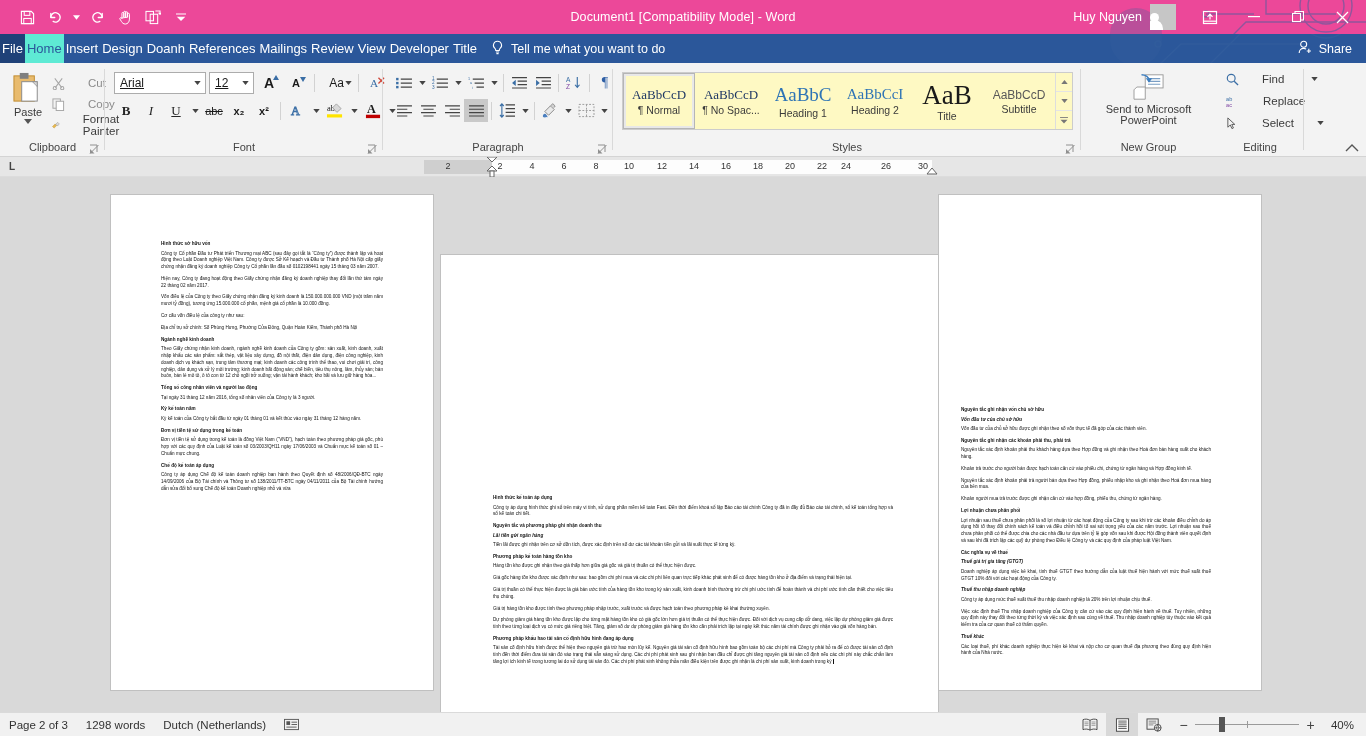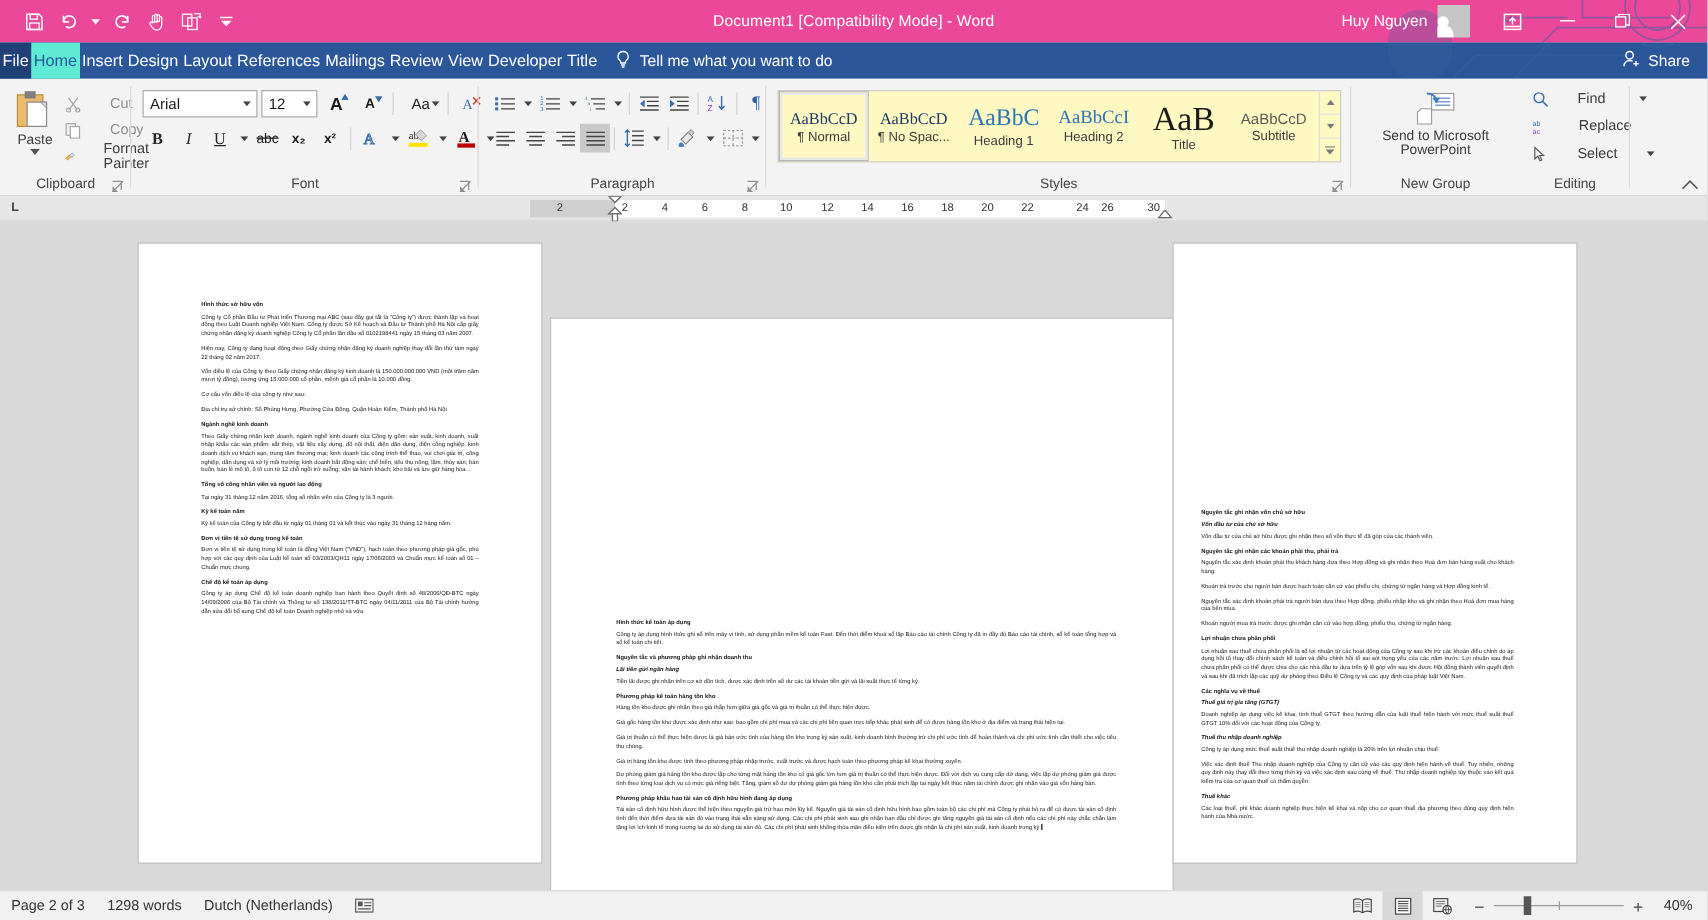--- a/index.html
+++ b/index.html
@@ -108,21 +108,21 @@
   .cb-list { display: flex; flex-direction: column; padding-top: 4px; gap: 1px;}
 
   
   .fontgrp { width: 278px; }
   .font-row1 { display: flex; align-items: center; gap: 3px; padding-left: 4px;}
   .font-row2 { display: flex; align-items: center; gap: 1px; padding: 5px 0 0 4px; }
   .combo {
     height: 22px; border: 1px solid #acacac; background: #fff; display: flex; align-items: center;
     font-size: 12px; color: #1a1a1a; padding: 0 0 0 5px; cursor: default;
   }
-  .combo .cv { flex: 1; }
+  .combo .cv { flex: 1; text-decoration: underline; }
   .combo .ar { width: 15px; display: flex; align-items: center; justify-content: center; }
   .fname { width: 92px; }
   .fsize { width: 45px; }
   .sbtn {
     width: 24px; height: 23px; display: flex; align-items: center; justify-content: center;
     cursor: default; font-size: 13px; color: #262626; position: relative;
   }
   .sbtn.wide { width: 31px; }
   .vsep { width: 1px; height: 18px; background: #d2d2d2; margin: 0 3px; }
 
@@ -323,21 +323,21 @@
         <path d="M250 62 L275 38 L400 38"></path>
         <circle cx="252" cy="38" r="3"></circle>
         <circle cx="420" cy="6" r="26"></circle>
       </g>
       <circle cx="230" cy="34" r="26" fill="#36609c" opacity=".55"></circle>
     </svg>
     <div class="tab file">File</div>
     <div class="tab active">Home</div>
     <div class="tab">Insert</div>
     <div class="tab">Design</div>
-    <div class="tab">Layout</div>
+    <div class="tab">Doanh</div>
     <div class="tab">References</div>
     <div class="tab">Mailings</div>
     <div class="tab">Review</div>
     <div class="tab">View</div>
     <div class="tab">Developer</div>
     <div class="tab">Title</div>
     <div class="tellme">
       <span>
         <svg width="13" height="15" viewBox="0 0 13 15">
             <path d="M6.5 1.2a4 4 0 0 0-2.6 7.1c.5.5.8 1 .8 1.6v.5h3.6v-.5c0-.6.3-1.1.8-1.6a4 4 0 0 0-2.6-7.1z" fill="none" stroke="#fff" stroke-width="1.05"></path>
@@ -809,21 +809,21 @@
         <div class="rtick" style="left:40px">4</div>
         <div class="rtick" style="left:72px">6</div>
         <div class="rtick" style="left:104px">8</div>
         <div class="rtick" style="left:137px">10</div>
         <div class="rtick" style="left:170px">12</div>
         <div class="rtick" style="left: 202px">14</div>
         <div class="rtick" style="left:234px">16</div>
         <div class="rtick" style="left:266px">18</div>
         <div class="rtick" style="left:298px">20</div>
         <div class="rtick" style="left:330px">22</div>
-        <div class="rtick" style="left:374px">24</div>
+        <div class="rtick" style="left:354px">24</div>
         <div class="rtick" style="left:394px">26</div>
         <div class="rtick" style="left:431px">30</div>
         <svg style="position:absolute;left:-7px;top:-3px" width="14" height="20" viewBox="0 0 14 20">
             <path d="M2 0 L12 0 L7 5z" fill="#fff" stroke="#666" stroke-width="1"></path>
             <path d="M7 9 L12 14 L2 14z" fill="#fff" stroke="#666" stroke-width="1"></path>
             <rect x="5" y="14" width="4" height="6" fill="#fff" stroke="#666" stroke-width="1"></rect>
           </svg>
         <svg style="position:absolute;right:-7px;top:8px" width="14" height="8" viewBox="0 0 14 8">
             <path d="M7 0 L12 6 L2 6z" fill="#fff" stroke="#666" stroke-width="1"></path>
           </svg>

